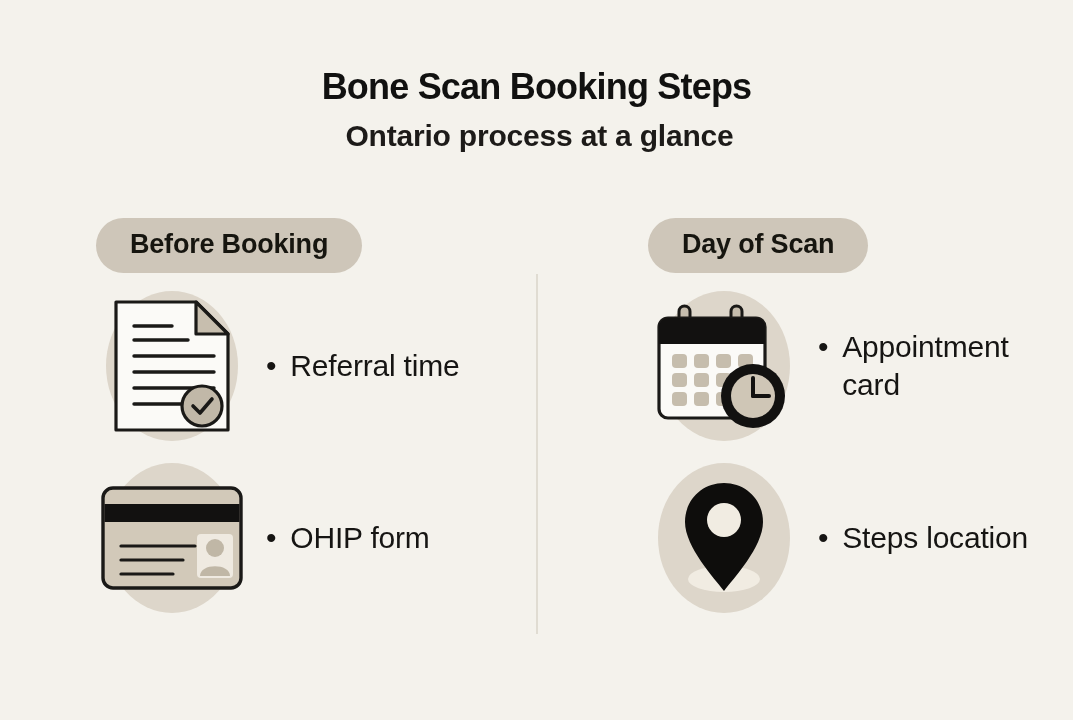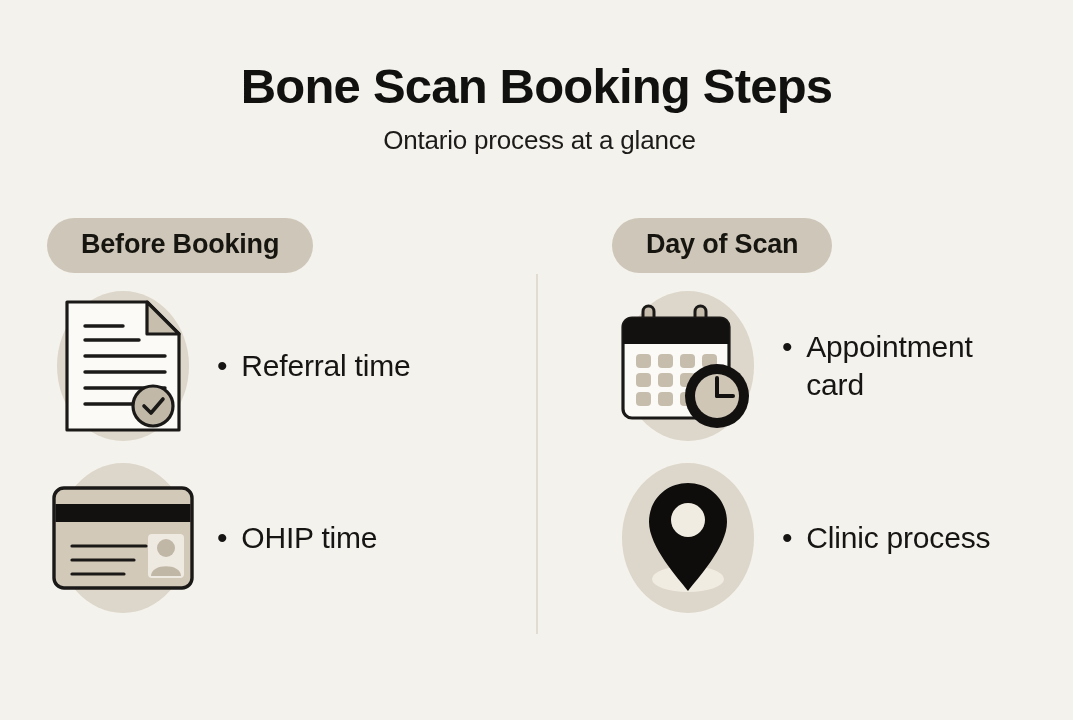--- a/index.html
+++ b/index.html
@@ -23,51 +23,51 @@
 
   
   .header {
     position: absolute;
     top: 56px;
     left: 0;
     width: 1073px;
     text-align: center;
   }
   .title {
-    font-size: 49px;
+    font-size: 36px;
     font-weight: 700;
     letter-spacing: -0.8px;
     line-height: 1.08;
     color: #111110;
-    margin: 4px;
+    margin: 12px;
   }
   .subtitle {
-    font-size: 26px;
-    font-weight: 400;
+    font-size: 30px;
+    font-weight: 700;
     color: #1d1b19;
     margin: 12px 0 0 6px;
     letter-spacing: -0.2px;
   }
 
   
   .columns {
     position: absolute;
     top: 218px;
     left: 0;
     width: 1073px;
     height: 440px;
     display: flex;
   }
   .column {
     position: relative;
     width: 536px;
     box-sizing: border-box;
   }
-  .column.left  { padding-left: 47px; }
-  .column.right { padding-left: 76px; }
+  .column.left  { padding-left: 96px; }
+  .column.right { padding-left: 112px; }
 
   .divider {
     position: absolute;
     left: 536px;
     top: 56px;
     width: 2px;
     height: 360px;
     background: #e0dcd2;
   }
 
@@ -182,21 +182,21 @@
               <line x1="22" y1="76" x2="84" y2="76"></line>
               <line x1="22" y1="90" x2="74" y2="90"></line>
             </g>
             <rect x="98" y="50" width="36" height="44" rx="4" fill="#efeae1"></rect>
             <circle cx="116" cy="64" r="9" fill="#c0b7a6"></circle>
             <path d="M101 92 C101 79 131 79 131 92 Z" fill="#c0b7a6"></path>
           </svg>
         </div>
         <div class="item-label">
           <span class="bullet">•</span>
-          <span class="label-text">OHIP time</span>
+          <span class="label-text">OHIP form</span>
         </div>
       </div>
     </div>
 
     <div class="column right">
       <div class="pill-wrap">
         <span class="pill">Day of Scan</span>
       </div>
 
       <div class="item">
@@ -238,20 +238,20 @@
         <div class="item-icon">
           <div class="icon-backdrop"></div>
           <svg width="110" height="126" viewBox="0 0 110 126">
             <ellipse cx="55" cy="104" rx="36" ry="13" fill="#f1ece2"></ellipse>
             <path d="M55 8 C33 8 16 25 16 47 C16 72 46 104 55 116 C64 104 94 72 94 47 C94 25 77 8 55 8 Z" fill="#0e0d0c"></path>
             <circle cx="55" cy="45" r="17" fill="#f1ece2"></circle>
           </svg>
         </div>
         <div class="item-label">
           <span class="bullet">•</span>
-          <span class="label-text">Clinic process</span>
+          <span class="label-text">Steps location</span>
         </div>
       </div>
     </div>
 
     <div class="divider"></div>
   </div>
 </div>
 
 </body></html>

